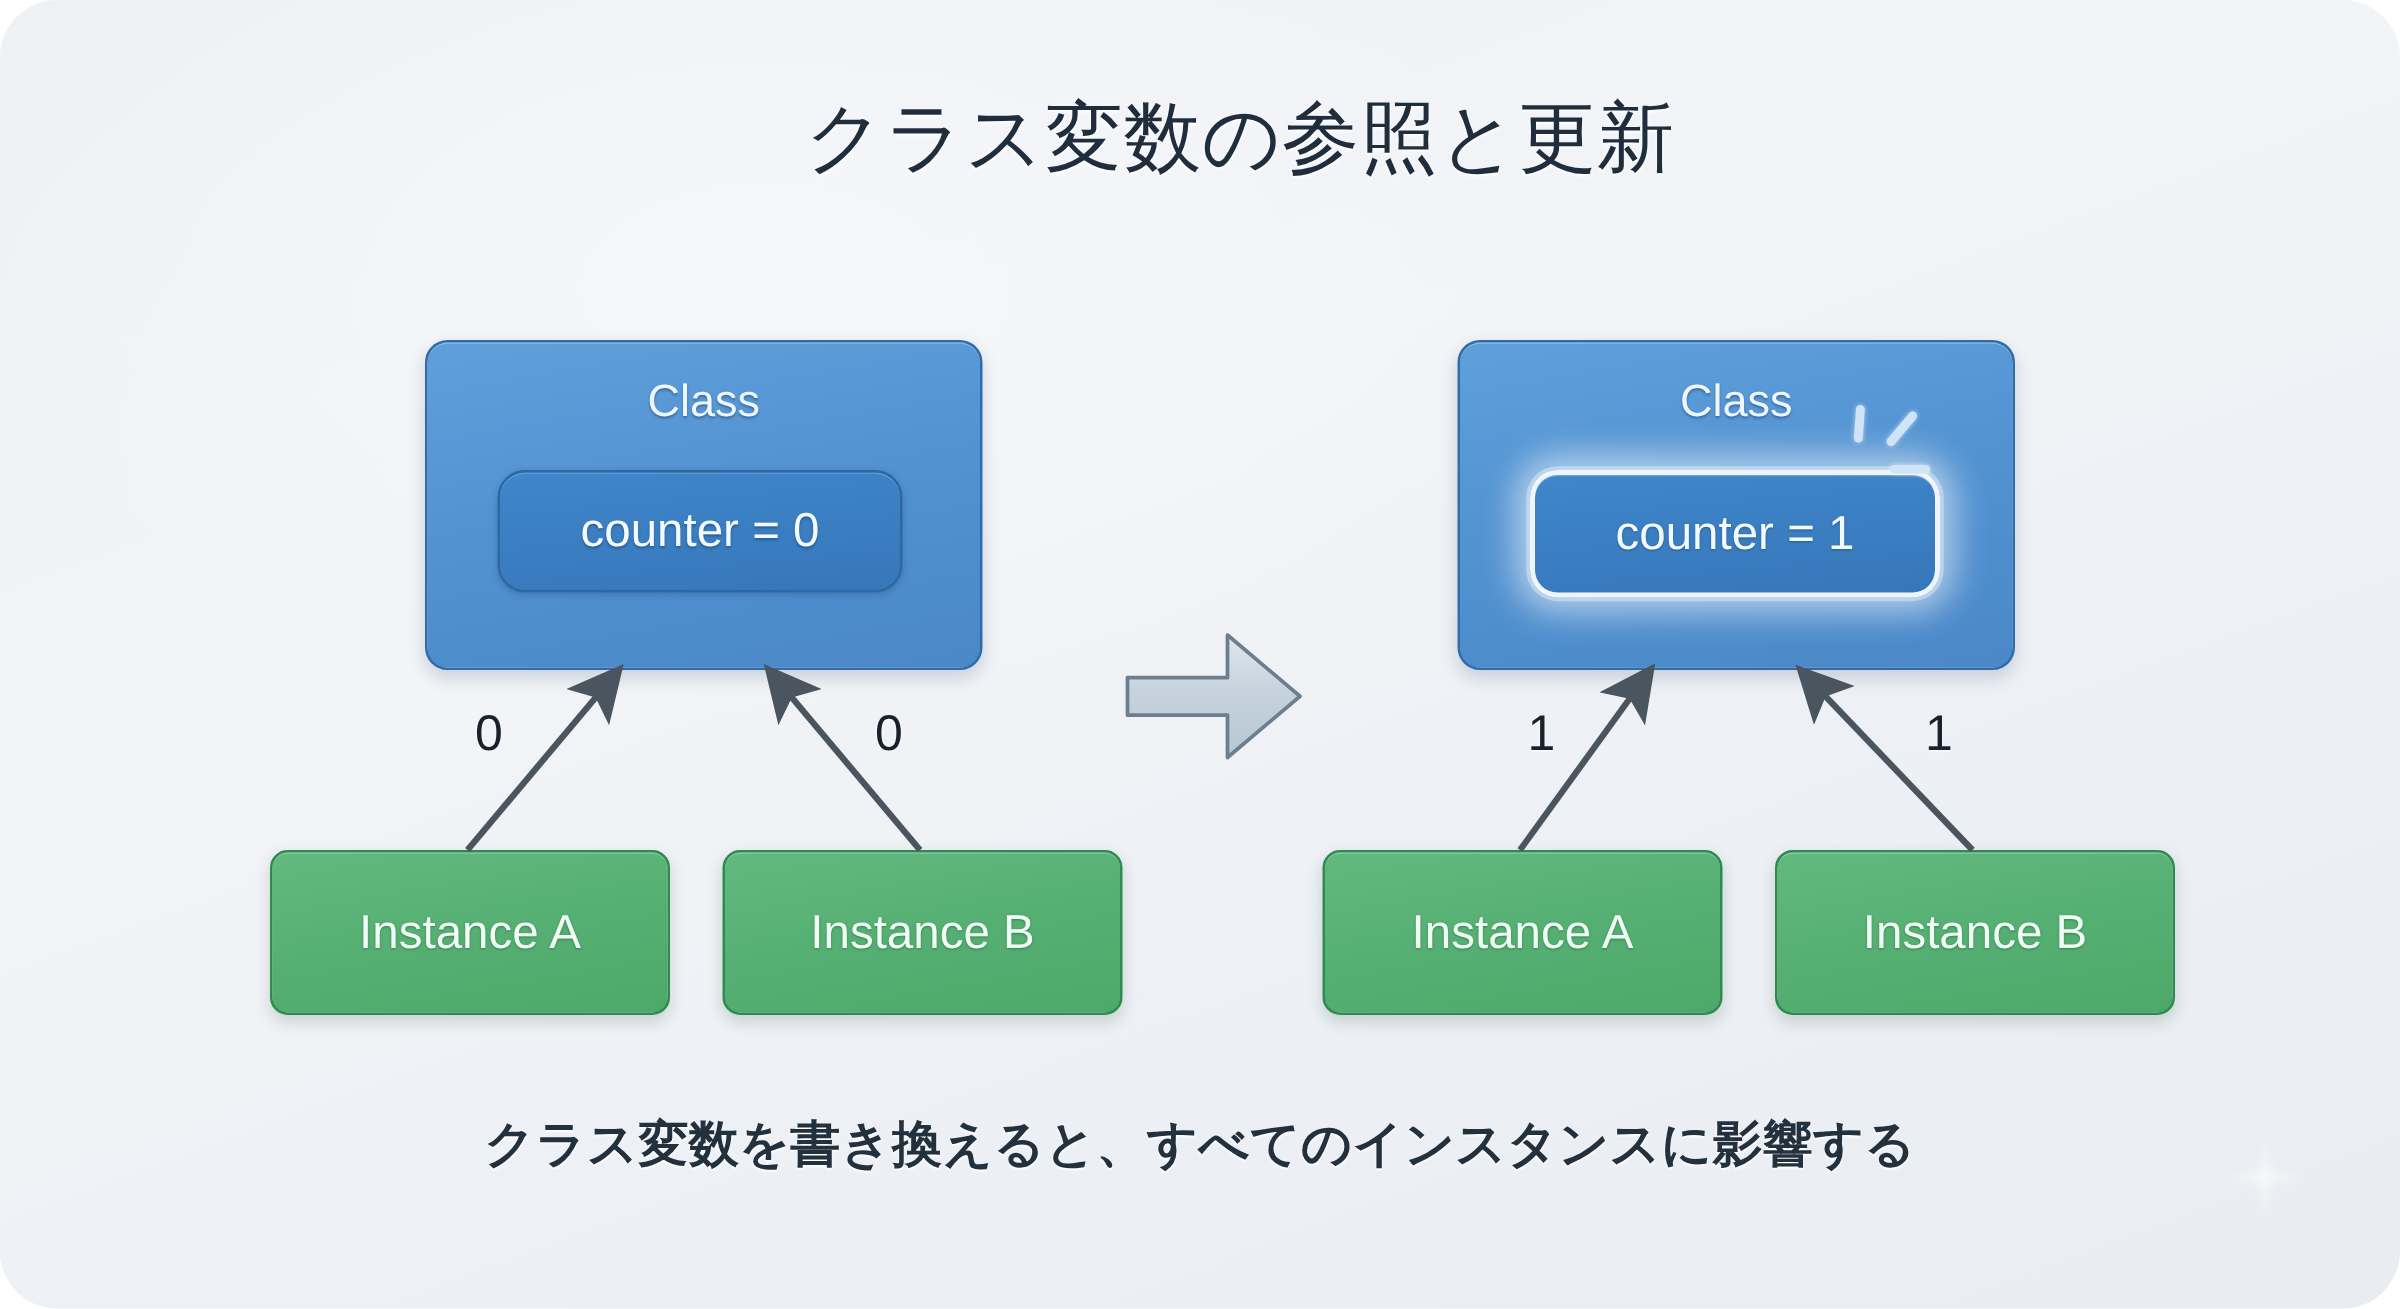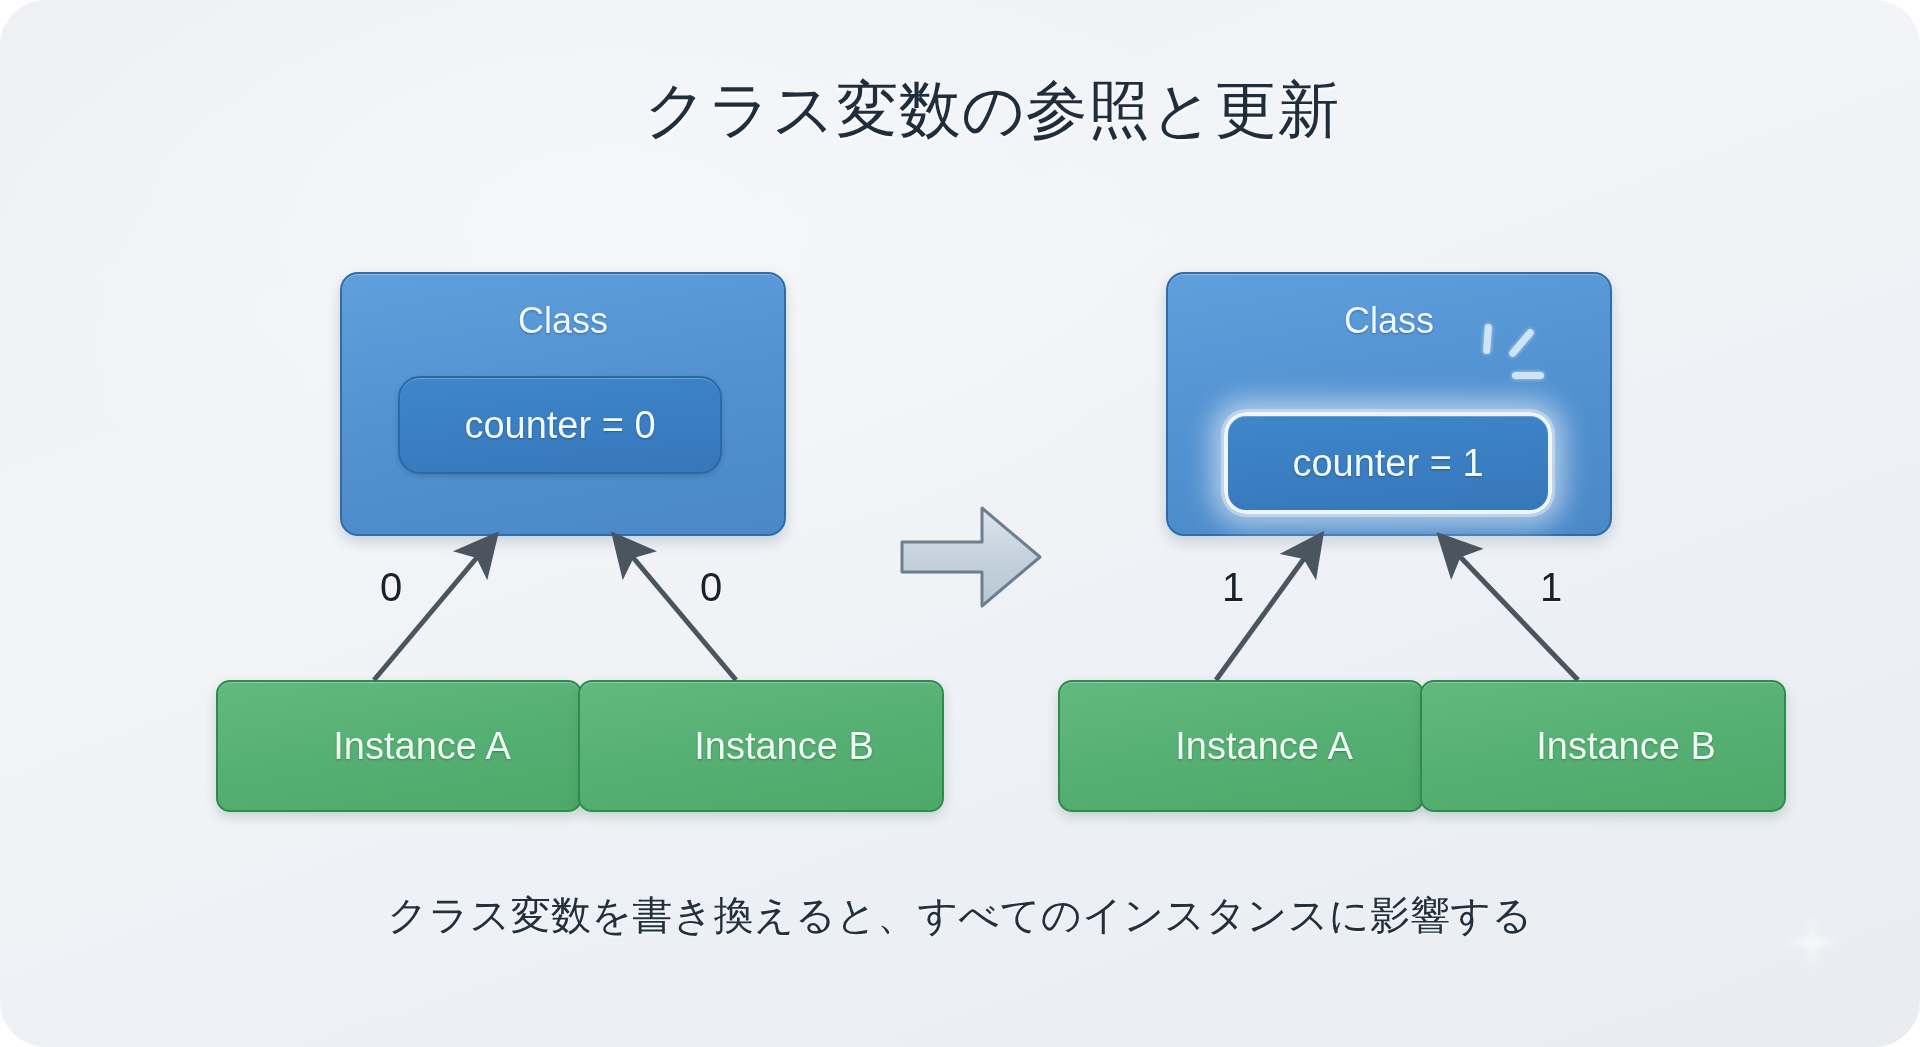--- a/index.html
+++ b/index.html
@@ -101,21 +101,20 @@
     text-shadow: 0 1px 2px rgba(20,50,90,.45);
     white-space: nowrap;
   }
   
   #counter-box-right {
     border: 4px solid rgba(255,255,255,.92);
     box-shadow:
       0 0 0 3px rgba(255,255,255,.35),
       0 0 26px 12px rgba(255,255,255,.55),
       inset 0 1px 0 rgba(255,255,255,.25);
-    margin-top: 36px;
   }
 
   
   #update-sparkle-icon {
     position: absolute;
     left: 300px;
     top: 46px;
     width: 86px;
     height: 86px;
   }
@@ -135,21 +134,20 @@
     position: absolute;
     width: 316px;
     height: 128px;
     border-radius: 14px;
     border: 2px solid #2f8a52;
     background: linear-gradient(170deg, #62b97e 0%, #57b073 48%, #4da86a 100%);
     display: flex;
     align-items: center;
     justify-content: center;
     box-shadow: 0 5px 12px rgba(40,90,60,.20), inset 0 1px 0 rgba(255,255,255,.28);
-    padding-left: 46px;
   }
   .instance-box span {
     font-size: 38px;
     color: #f0fdf4;
     text-shadow: 0 1px 2px rgba(20,70,45,.45);
   }
   #instance-a-left  { left: 216px;  top: 680px; }
   #instance-b-left  { left: 578px;  top: 680px; }
   #instance-a-right { left: 1058px; top: 680px; }
   #instance-b-right { left: 1420px; top: 680px; }
@@ -182,21 +180,21 @@
     height: 118px;
   }
 
   
   #caption {
     position: absolute;
     left: 0; top: 888px;
     width: 1920px;
     text-align: center;
     font-size: 40px;
-    font-weight: 400;
+    font-weight: 700;
     color: #23303e;
     text-shadow: 0 1px 2px rgba(255,255,255,.9);
     letter-spacing: .005em;
   }
 </style>
 </head>
 <body>
 
 <div id="card">
 

